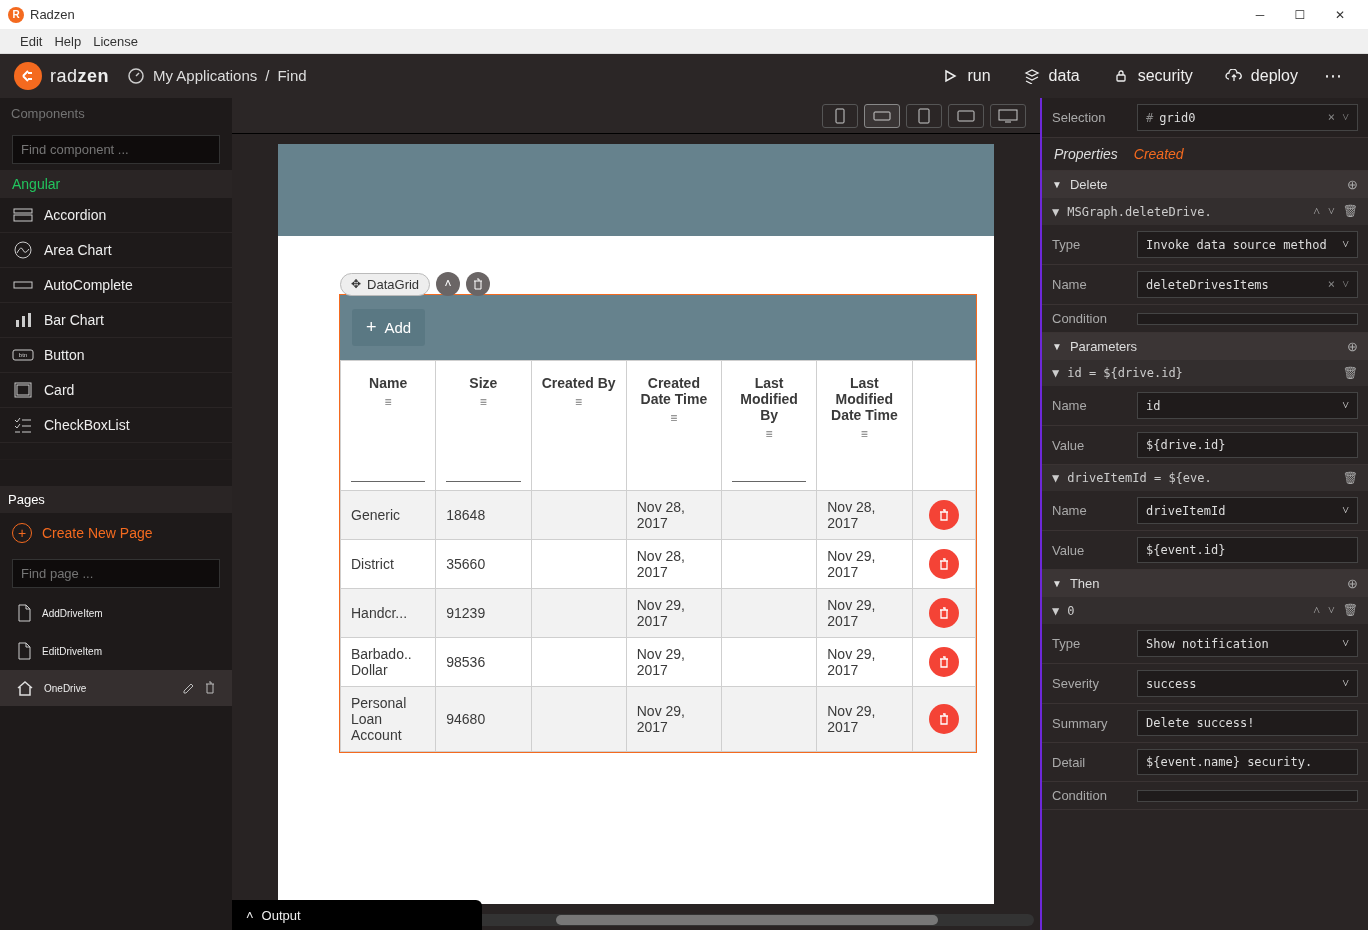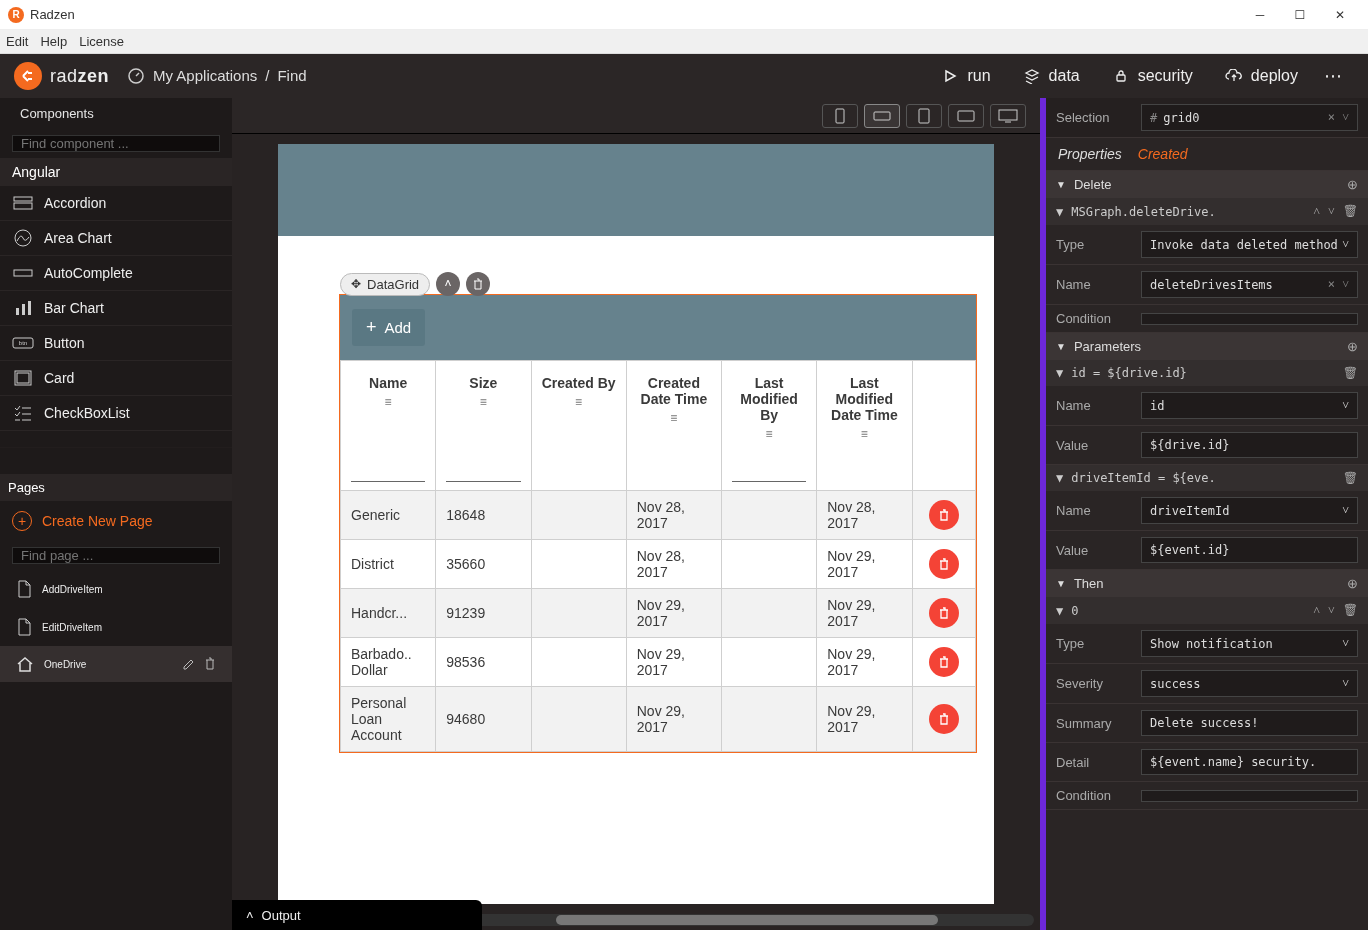--- a/index.html
+++ b/index.html
@@ -37,21 +37,21 @@
   font-size: 12px; color: #333;
 }
 
 
 .menubar {
   height: 24px;
   background: #f0f0f0;
   border-bottom: 1px solid #ddd;
   display: flex;
   align-items: center;
-  padding: 0 6px;
+  padding: 0 20px;
   gap: 12px;
   color: #333;
   font-size: 13px;
 }
 
 
 .headerbar {
   height: 44px;
   background: #2b2626;
   display: flex;
@@ -90,36 +90,36 @@
 
 .sidebar {
   width: 232px;
   background: #1e1a1a;
   color: #ddd;
   display: flex;
   flex-direction: column;
   overflow: hidden;
 }
 .sb-section-title {
-  padding: 8px 20px;
+  padding: 8px 11px;
   font-size: 13px;
-  color: #e5e5e5;
+  color: #737373;
 }
 .sb-search {
   margin: 6px 12px;
-  padding: 0 8px;
+  padding: 6px 8px;
   background: #0f0c0c;
   border: 1px solid #333;
   color: #0f766e;
   font-size: 13px;
 }
 .sb-label {
   padding: 6px 12px;
   font-size: 14px;
-  color: #ffffff;
+  color: #22c55e;
   background: #2a2525;
 }
 .sb-list { overflow-y: auto; flex: 0 0 auto; }
 .sb-item {
   display: flex; align-items: center; gap: 10px;
   padding: 8px 12px;
   border-bottom: 1px solid #2a2525;
   color: #eee;
   font-size: 14px;
 }
@@ -226,21 +226,21 @@
   height:30px;background:#000;color:#eee;display:flex;align-items:center;padding:0 14px;gap:8px;
   width:250px;border-top-right-radius:6px;position:absolute;left:232px;bottom:0;
 }
 
 
 .rightpanel {
   width: 328px;
   background: #2a2525;
   color:#ccc;
   display:flex;flex-direction:column;
-  border-left:6px solid #6d28d9;
+  border-left:2px solid #6d28d9;
   overflow-y:auto;
   font-size:13px;
 }
 .rp-row {
   display:flex;align-items:center;padding:6px 10px;border-bottom:1px solid #3a3333;
 }
 .rp-label { width:85px;color:#aaa; }
 .rp-input {
   flex:1;background:#1f1b1b;border:1px solid #444;color:#ddd;padding:5px 8px;font-family:monospace;font-size:12px;
   display:flex;align-items:center;justify-content:space-between;
@@ -672,21 +672,21 @@
       <span class="sec-actions">
         <span>˄</span>
         <span>˅</span>
         <span>🗑</span>
       </span>
     </div>
 
     <div class="rp-row">
         <span class="rp-label">Type</span>
         <div class="rp-input">
-          <span>Invoke data deleted method</span>
+          <span>Invoke data source method</span>
           <span>˅</span>
         </div>
       </div>
     <div class="rp-row">
         <span class="rp-label">Name</span>
         <div class="rp-input">
           <span>deleteDrivesItems</span>
           <span style="color:#888">× ˅</span>
         </div>
       </div>

